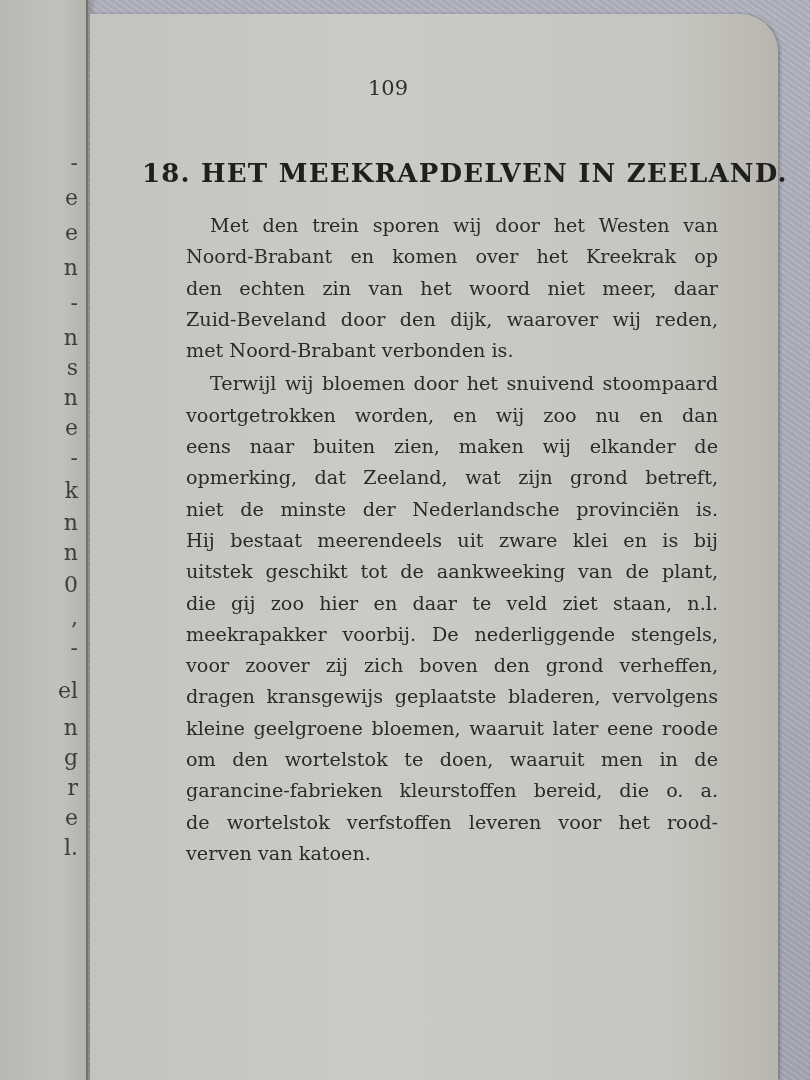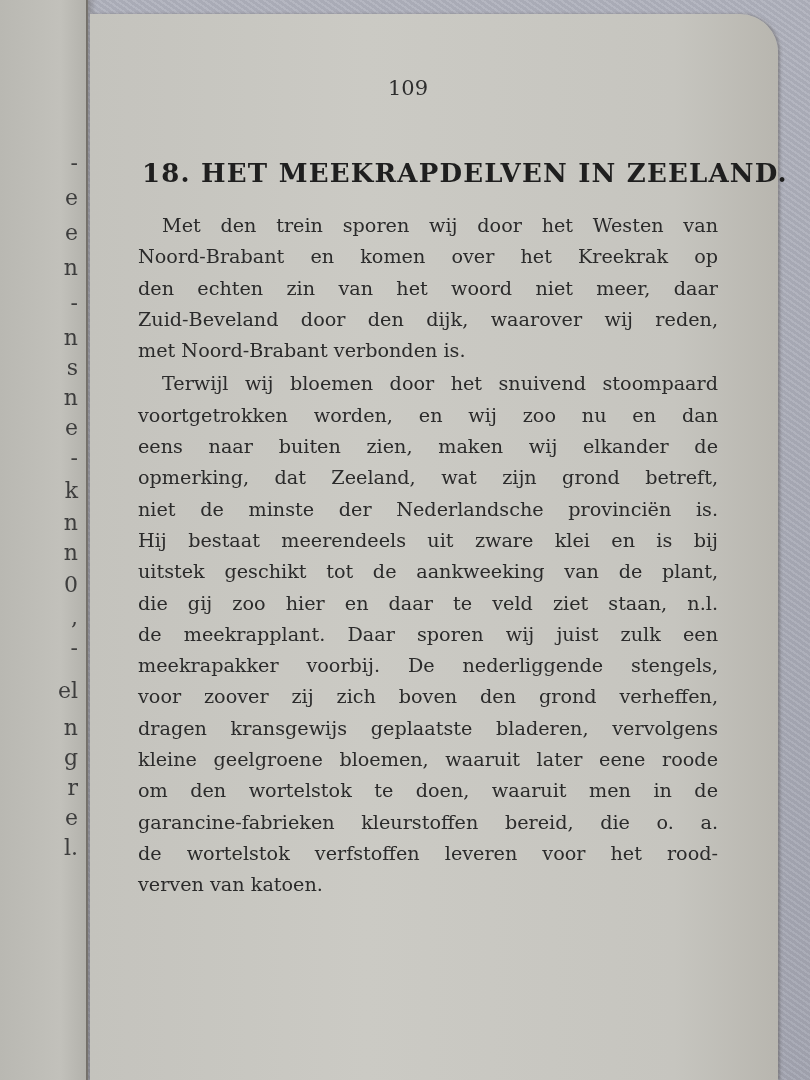--- a/index.html
+++ b/index.html
@@ -30,35 +30,36 @@
     position:absolute; left:86px; top:0; width:10px; height:1080px;
     background:linear-gradient(90deg, rgba(60,55,50,0.35), rgba(60,55,50,0));
   }
   .page {
     position:absolute; left:90px; top:14px; width:688px; height:1066px;
     background:linear-gradient(90deg, #c4c3bd 0%, #cbcac4 40%, #c6c5bf 85%, #b8b6af 100%);
     border-top-right-radius:38px;
     box-shadow:2px 0 3px rgba(60,55,50,0.35);
   }
   .page-number {
-    position:absolute; left:278px; top:62px; width:80px; text-align:center;
+    position:absolute; left:278px; top:62px; width:80px; text-align:left;
     font-size:21px; color:#2e2e2e;
   }
   .chapter-title {
     position:absolute; left:52px; top:144px; width:560px;
     font-size:26px; font-weight:bold; color:#1f1f1f; letter-spacing:1.2px;
     white-space:nowrap;
   }
   .body-text {
     position:absolute; left:48px; top:196px; width:580px;
     font-size:19.2px; color:#2b2b2b; line-height:31.3px;
   }
   .line {
     display:block; text-align:justify; text-align-last:justify; white-space:nowrap;
     height:31.3px;
+    margin-left:48px;
   }
   .line.last { text-align-last:left; }
   .line.indent { padding-left:24px; }
   .para-gap { height:2px; }
 </style>
 </head>
 <body>
 
 <div class="cloth"></div>
 
@@ -104,21 +105,20 @@
       <div class="para-gap"></div>
       <div>
         <span class="line indent">Terwijl wij bloemen door het snuivend stoompaard</span>
         <span class="line">voortgetrokken worden, en wij zoo nu en dan</span>
         <span class="line">eens naar buiten zien, maken wij elkander de</span>
         <span class="line">opmerking, dat Zeeland, wat zijn grond betreft,</span>
         <span class="line">niet de minste der Nederlandsche provinciën is.</span>
         <span class="line">Hij bestaat meerendeels uit zware klei en is bij</span>
         <span class="line">uitstek geschikt tot de aankweeking van de plant,</span>
         <span class="line">die gij zoo hier en daar te veld ziet staan, n.l.</span>
-        <span class="line">de meekrapplant. Daar sporen wij juist zulk een</span>
         <span class="line">meekrapakker voorbij. De nederliggende stengels,</span>
         <span class="line">voor zoover zij zich boven den grond verheffen,</span>
         <span class="line">dragen kransgewijs geplaatste bladeren, vervolgens</span>
         <span class="line">kleine geelgroene bloemen, waaruit later eene roode</span>
         <span class="line">om den wortelstok te doen, waaruit men in de</span>
         <span class="line">garancine-fabrieken kleurstoffen bereid, die o. a.</span>
         <span class="line">de wortelstok verfstoffen leveren voor het rood-</span>
         <span class="line last">verven van katoen.</span>
       </div>
     </div>

